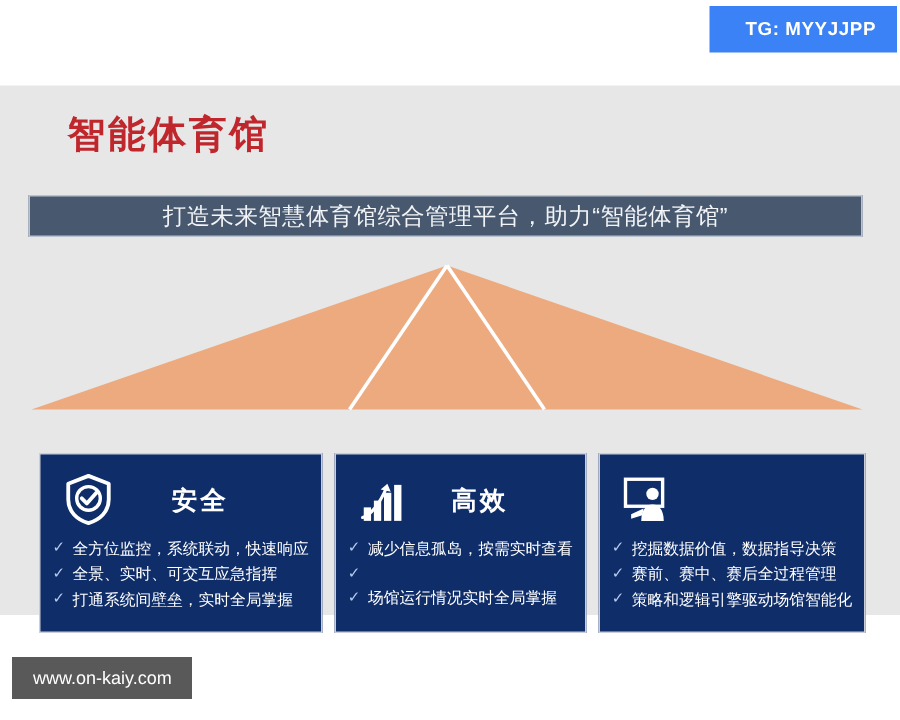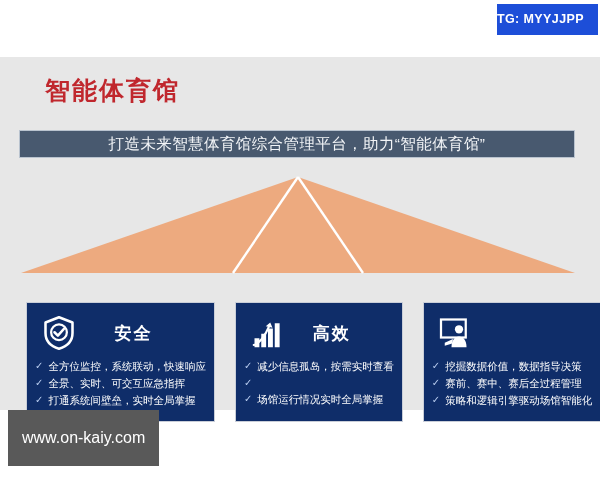--- a/index.html
+++ b/index.html
@@ -13,26 +13,26 @@
     font-family: "Liberation Sans", "DejaVu Sans", sans-serif;
     overflow: hidden;
     position: relative;
   }
 
   
   #tg-badge {
     position: absolute;
     top: 4px;
     right: 2px;
-    background: #1d4ed8;
+    background: #3b82f6;
     color: #ffffff;
     font-size: 12.5px;
     font-weight: bold;
     letter-spacing: 0.4px;
-    padding: 9px 14px 9px 0;
+    padding: 9px 14px 9px 24px;
     line-height: 1;
     white-space: nowrap;
   }
 
   
   #slide {
     position: absolute;
     left: 0;
     top: 57px;
     width: 600px;
@@ -83,21 +83,21 @@
   }
 
   
   #cards {
     position: absolute;
     left: 26px;
     top: 245px;
     width: 546px;
     height: 120px;
     display: flex;
-    gap: 20px;
+    gap: 8px;
   }
   .card {
     flex: 1 1 0;
     background: #0f2d69;
     border: 1px solid #c9ced8;
     box-sizing: border-box;
     position: relative;
     padding: 9px 8px 8px 8px;
     display: flex;
     flex-direction: column;
@@ -144,22 +144,22 @@
     line-height: 1.62;
   }
 
   
   #footer-badge {
     position: absolute;
     left: 8px;
     bottom: 14px;
     background: #595959;
     color: #ffffff;
-    font-size: 16px;
-    padding: 20px 14px;
+    font-size: 12px;
+    padding: 8px 14px;
     line-height: 1;
     white-space: nowrap;
   }
 </style>
 </head>
 <body>
 
 <div id="tg-badge">TG: MYYJJPP</div>
 
 <div id="slide">

